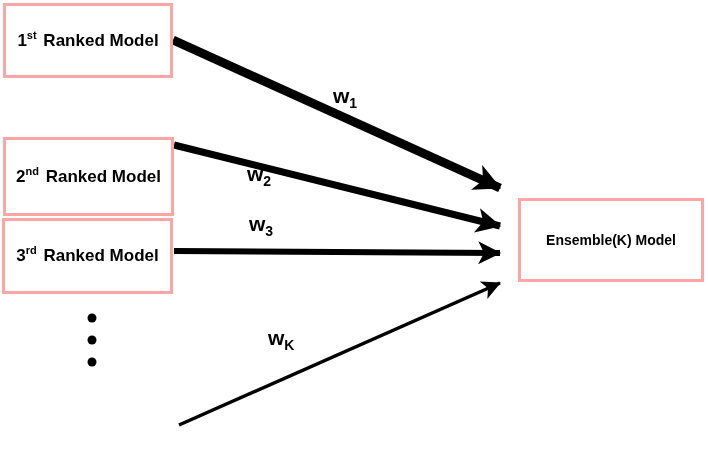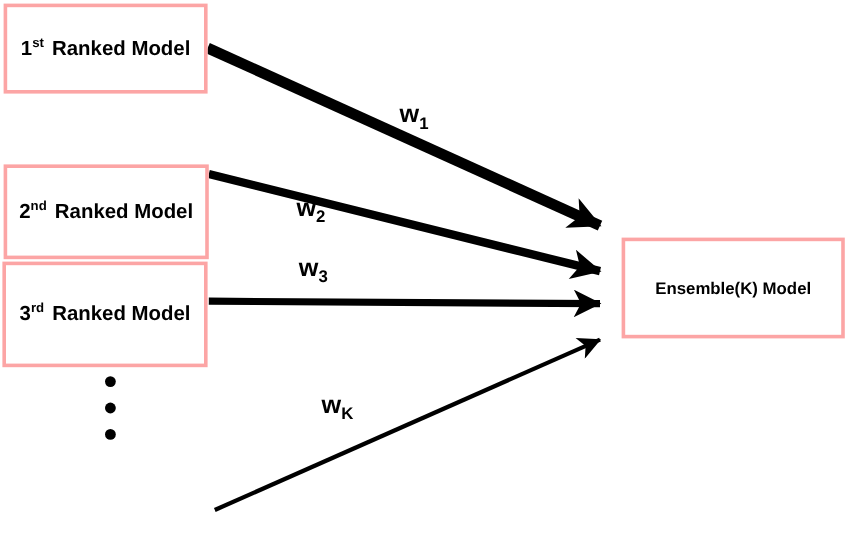--- a/index.html
+++ b/index.html
@@ -38,21 +38,21 @@
   }
   .model-box .ordinal-suffix {
     font-size: 11px;
     font-weight: bold;
     vertical-align: super;
     line-height: 0;
     margin-right: 2px;
   }
   .box-rank1 { left: 3px;   top: 3px;   width: 170px; height: 75px; }
   .box-rank2 { left: 3px;   top: 113px; width: 171px; height: 79px; margin-top: 24px; }
-  .box-rank3 { left: 2px;   top: 218px; width: 171px; height: 88px; justify-content: center; }
+  .box-rank3 { left: 2px;   top: 218px; width: 171px; height: 76px; justify-content: center; }
   .box-rankK { left: 9px;   top: 386px; width: 170px; height: 76px; }
   .box-ensemble {
     left: 518px; top: 198px; width: 186px; height: 84px;
     font-size: 14px;
   }
   .weight-label {
     position: absolute;
     font-weight: bold;
     font-size: 21px;
     line-height: 1;

